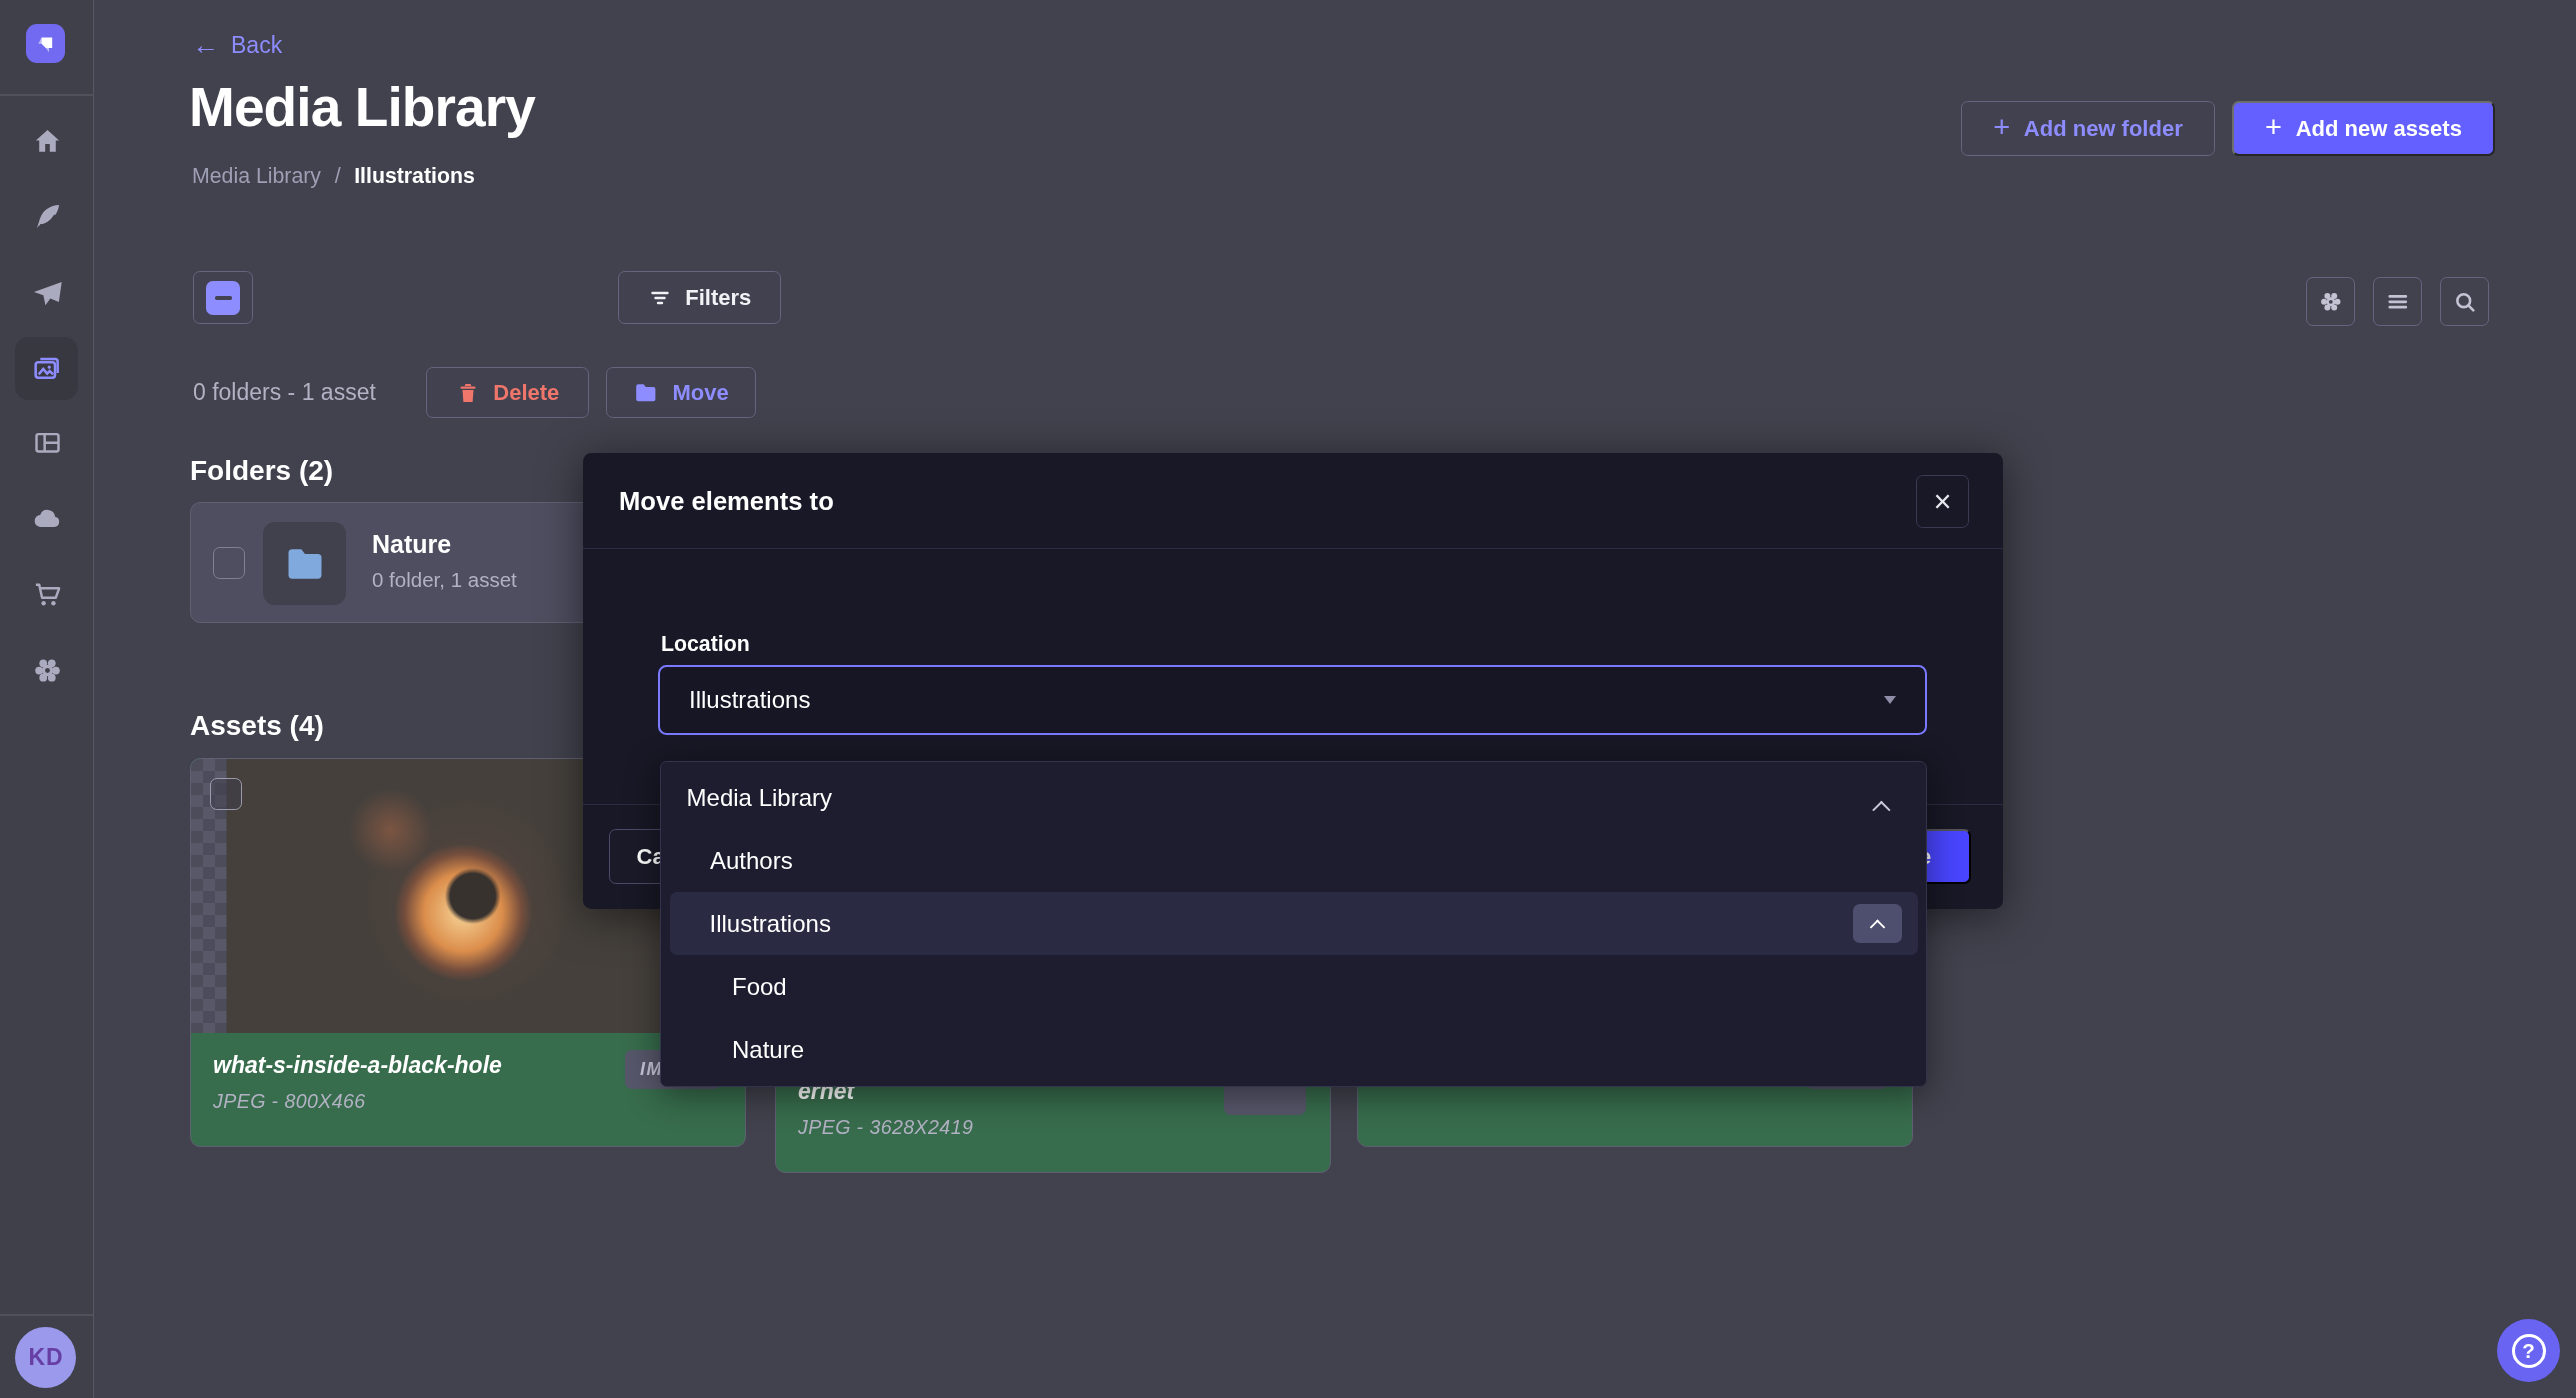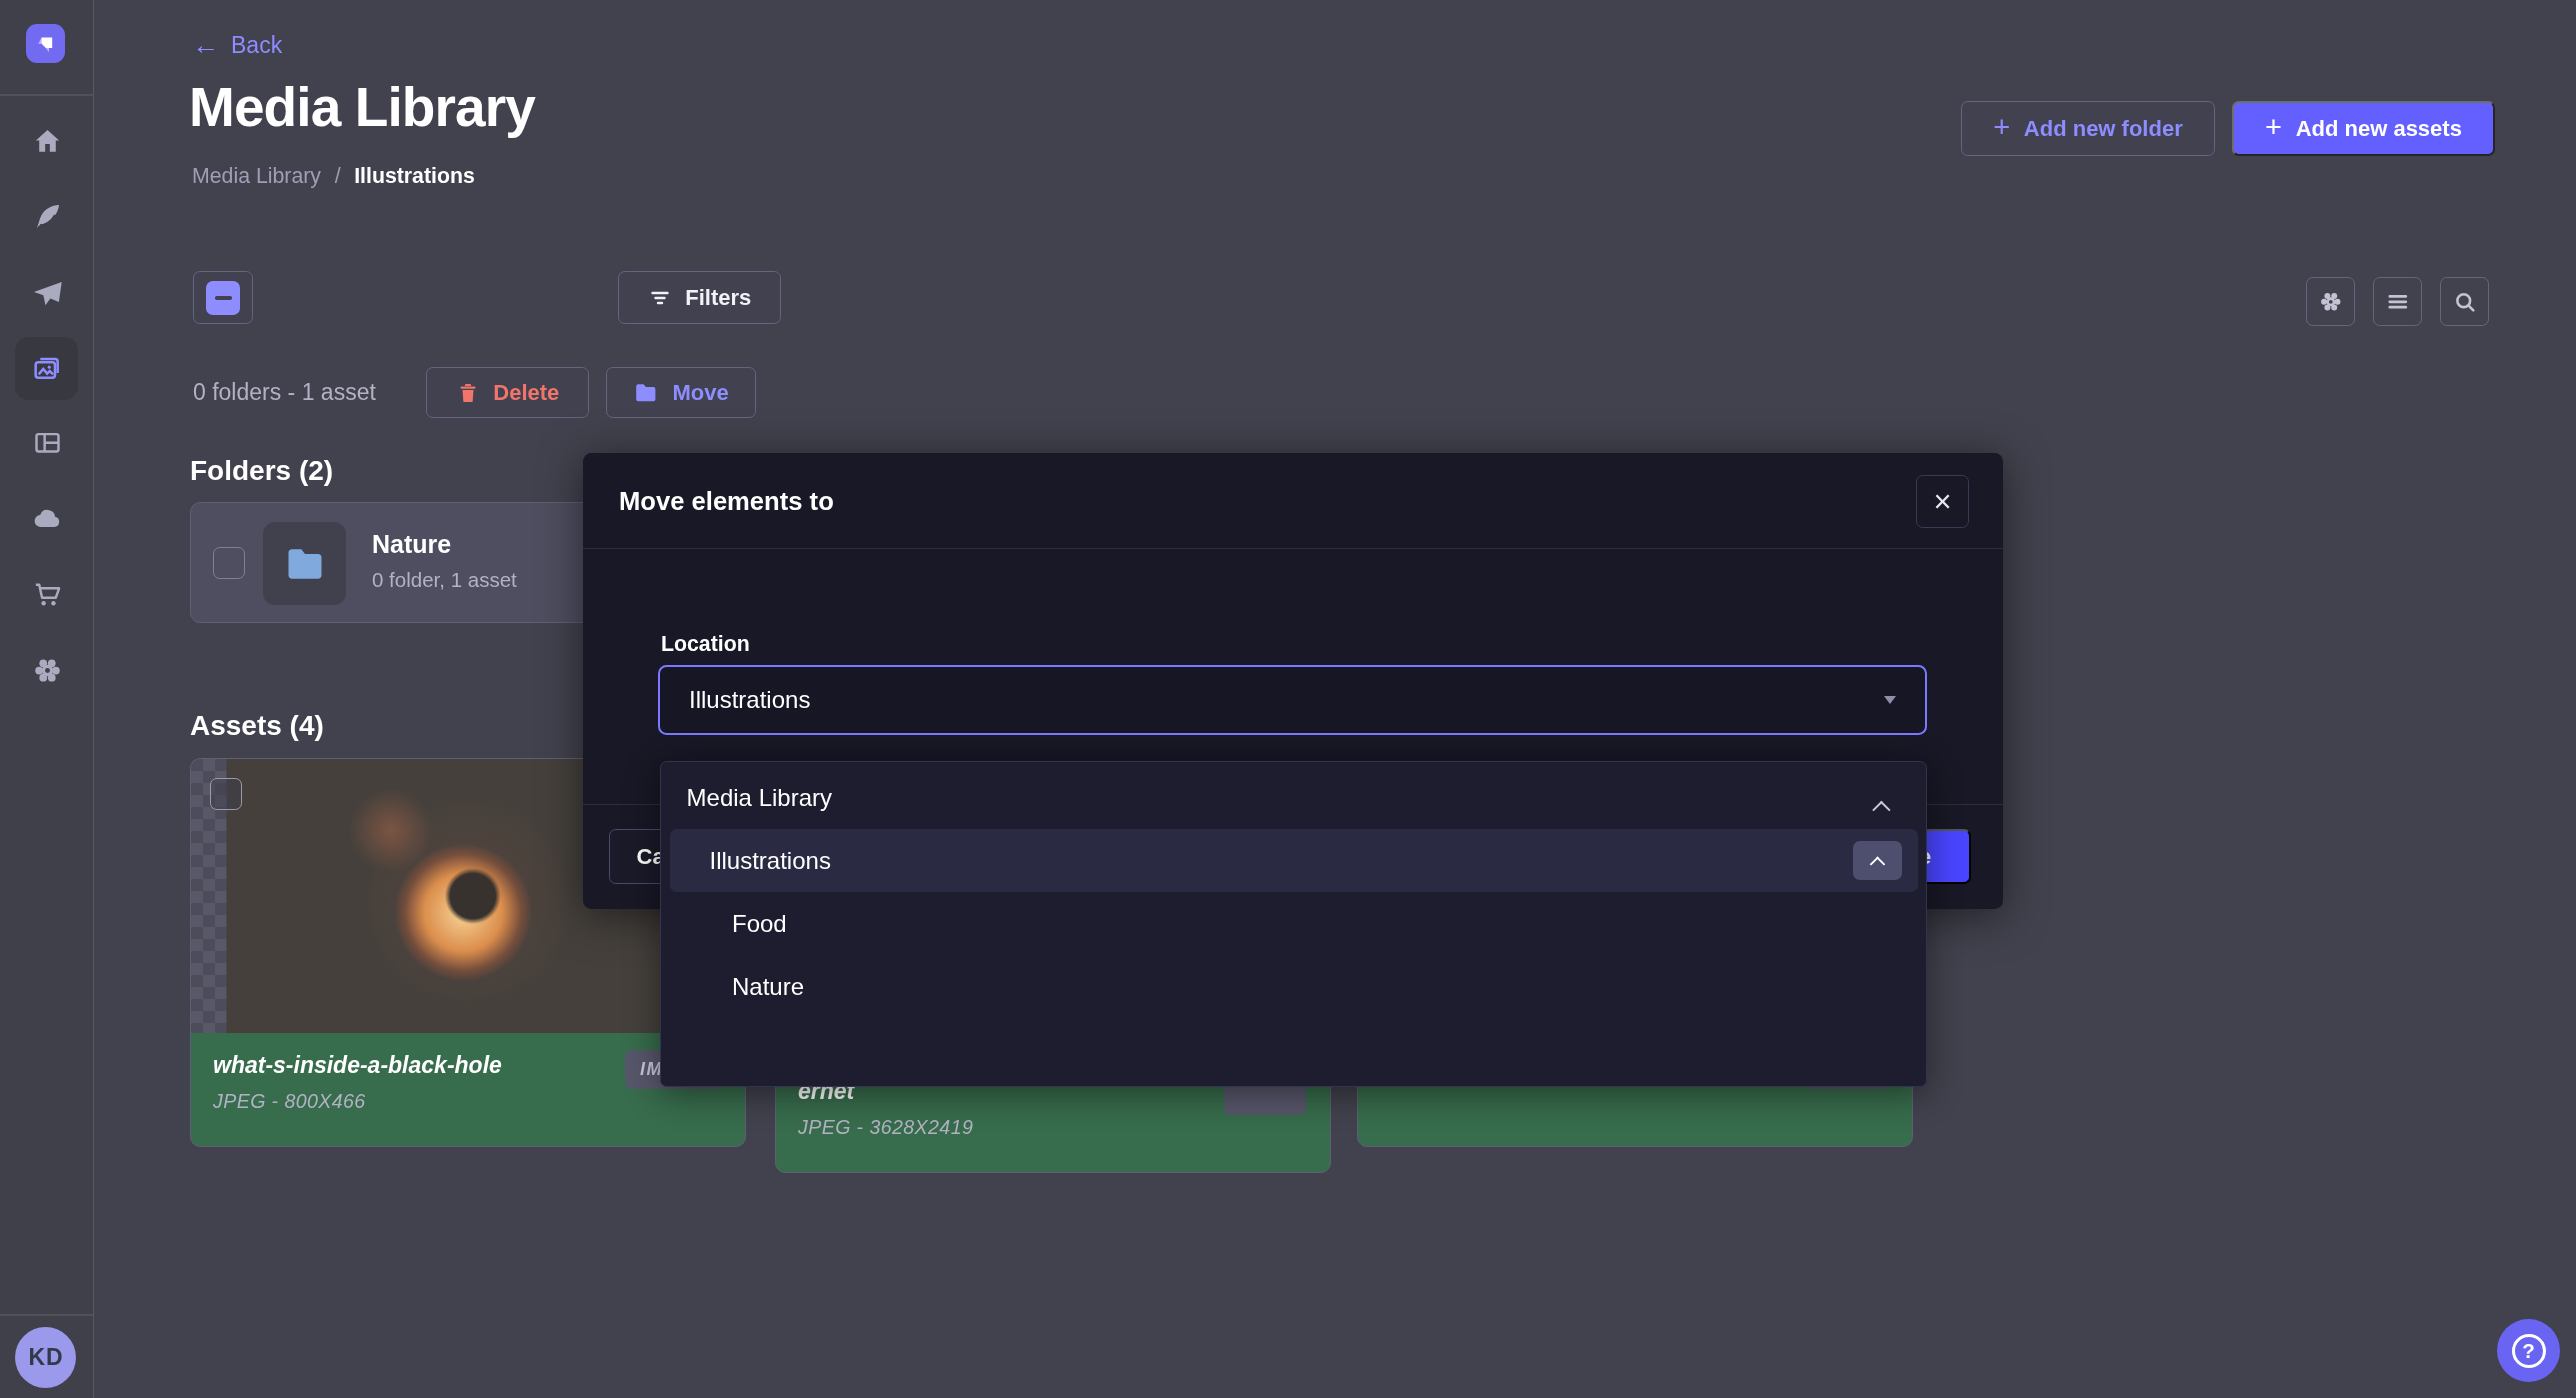--- a/index.html
+++ b/index.html
@@ -13,21 +13,21 @@
 
   
   .sidebar{position:absolute; left:0; top:0; width:94px; height:1399px; background:#1f1f2b; border-right:1.7px solid #3a3a4a; z-index:5;}
   .logo-tile{position:absolute; left:26.4px; top:24px; width:39px; height:39px; border-radius:11px; background:#5a52f0; display:flex; align-items:center; justify-content:center;}
   .sidebar-divider{position:absolute; left:0; top:94px; width:94px; height:1.7px; background:#33333f;}
   .nav-icon{position:absolute; left:0; width:94px; height:55px; display:flex; align-items:center; justify-content:center; color:#9d9db5;}
   .nav-icon svg{width:31px; height:31px;}
   .nav-active-tile{position:absolute; left:15.4px; top:337px; width:63px; height:63px; border-radius:13.6px; background:#161620; display:flex; align-items:center; justify-content:center; color:var(--accent);}
   .nav-active-tile svg{width:32px; height:32px;}
   .sidebar-divider-bottom{position:absolute; left:0; top:1314px; width:94px; height:1.7px; background:#33333f;}
-  .avatar{position:absolute; left:15.4px; top:1327px; width:61px; height:61px; border-radius:50%; background:#8988e8; color:#0f172a; font-size:23px; font-weight:bold; display:flex; align-items:center; justify-content:center; letter-spacing:0.9px;}
+  .avatar{position:absolute; left:15.4px; top:1327px; width:61px; height:61px; border-radius:50%; background:#8988e8; color:#4c1d95; font-size:23px; font-weight:bold; display:flex; align-items:center; justify-content:center; letter-spacing:0.9px;}
 
   
   .back-link{position:absolute; left:192px; top:32px; display:flex; align-items:center; gap:12px; color:var(--accent); font-size:23px; cursor:pointer;}
   .back-arrow{font-size:27px; line-height:1;}
   .page-title{position:absolute; left:189px; top:75px; font-size:55px; font-weight:700; color:#ffffff; letter-spacing:-0.9px;}
   .breadcrumb{position:absolute; left:192px; top:164px; font-size:21.3px; color:#8e8ea9; display:flex; gap:13.6px; align-items:center;}
   .breadcrumb .crumb-current{color:#ffffff; font-weight:600;}
 
   .btn{display:flex; align-items:center; justify-content:center; gap:13.6px; border-radius:6.8px; font-size:22px; font-weight:600; cursor:pointer;}
   .btn-outline{border:1.7px solid #4a4a6a; background:rgba(33,33,52,0.25);}
@@ -341,20 +341,23 @@
         <span>Move</span>
       </button>
     </div>
   </div>
 
   <div class="dropdown">
     <div class="dd-item dd-root">
       <span>Media Library</span>
       <span class="dd-caret-plain"><span class="chev"></span></span>
     </div>
+    <div class="dd-item dd-lvl1">
+      <span>Authors</span>
+    </div>
     <div class="dd-item dd-lvl1 dd-highlight">
       <span>Illustrations</span>
       <span class="dd-caret-btn">
           <span class="chev"></span>
         </span>
     </div>
     <div class="dd-item dd-lvl2">
       <span>Food</span>
     </div>
     <div class="dd-item dd-lvl2">

